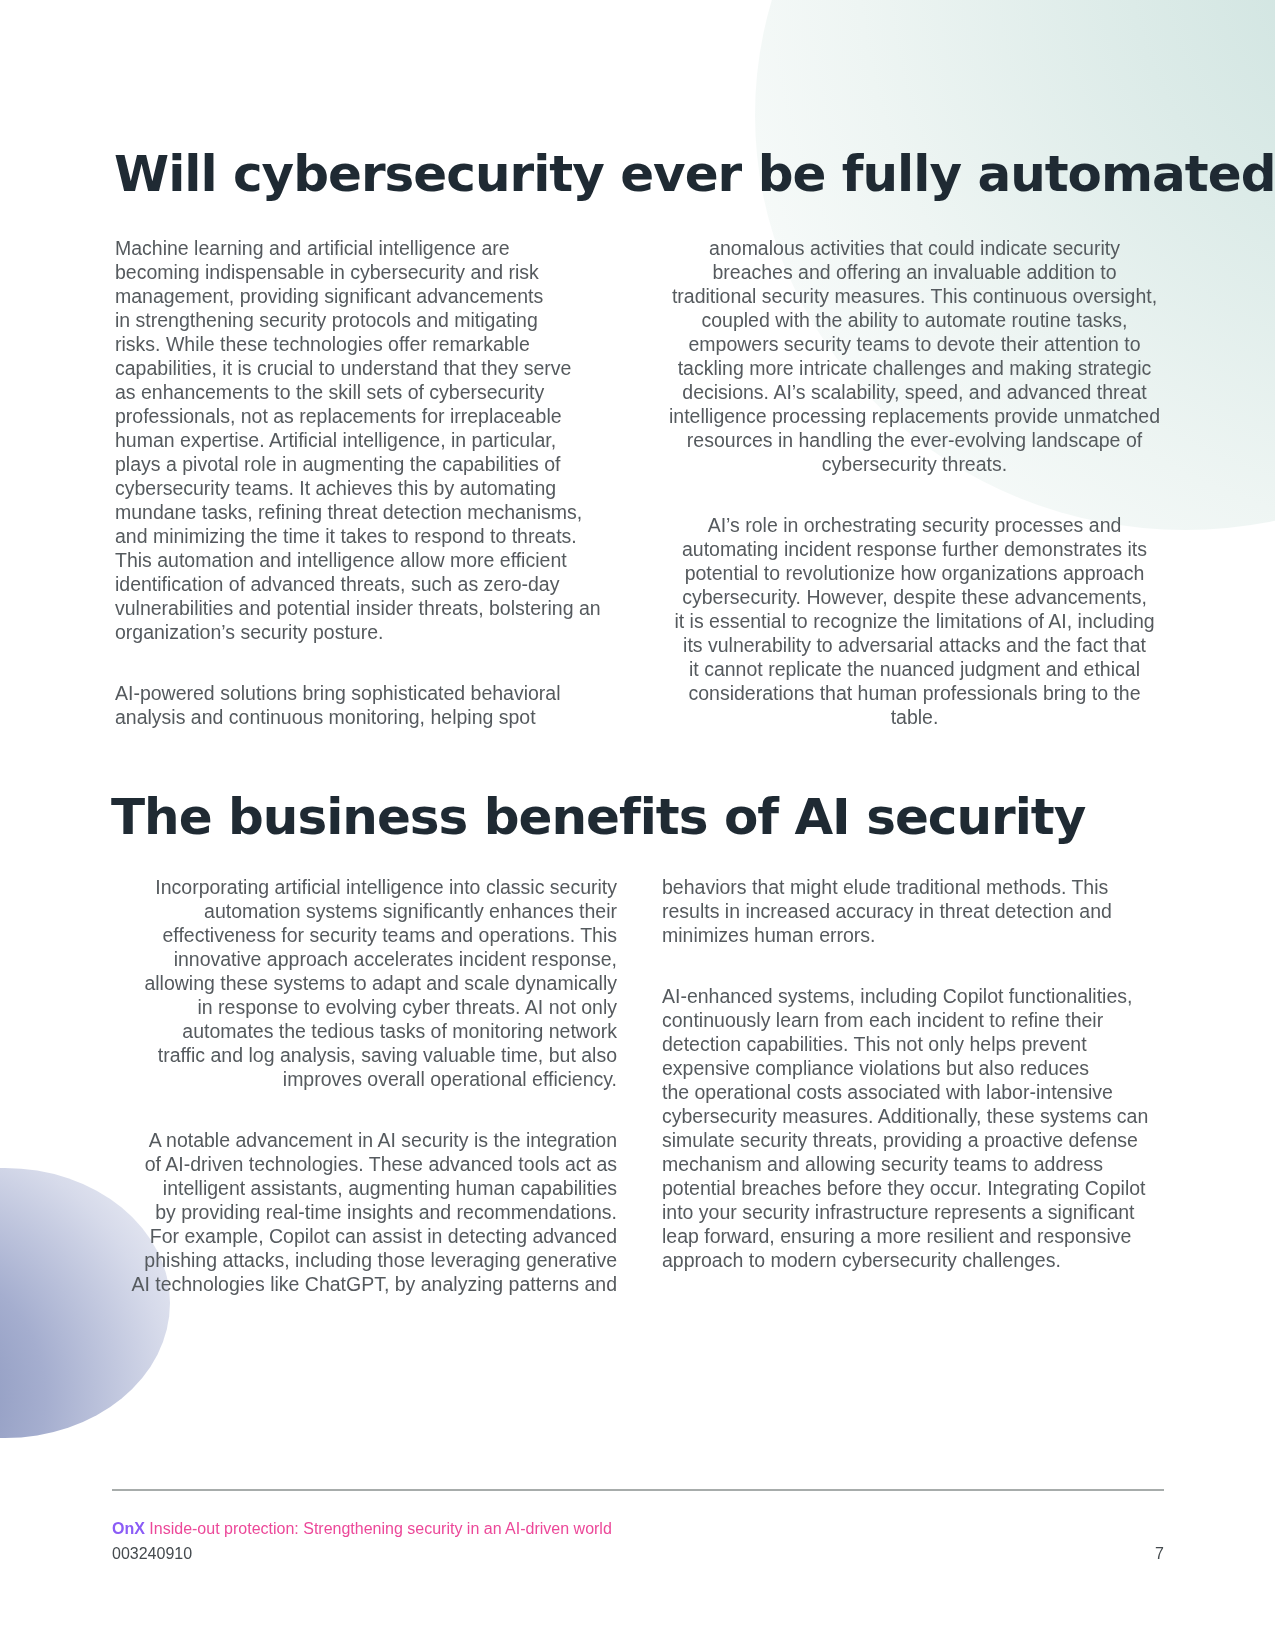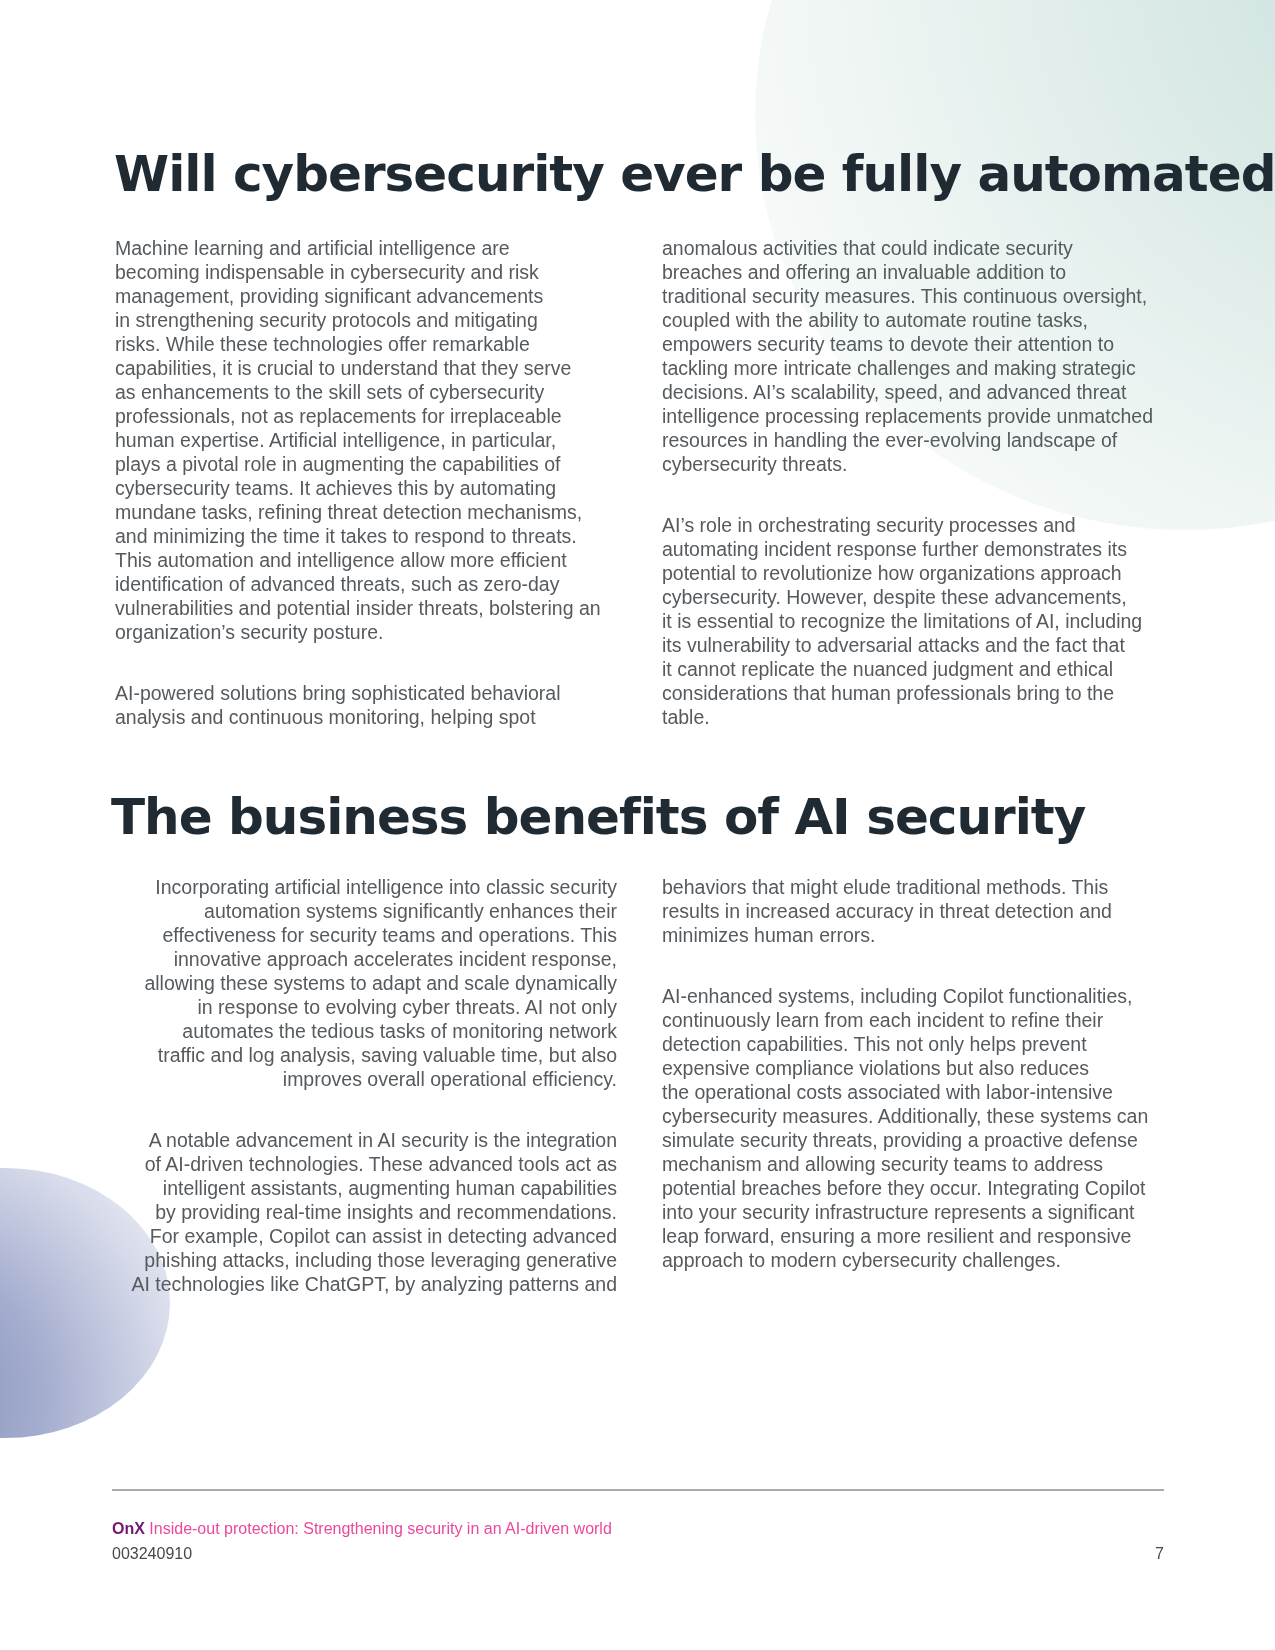--- a/index.html
+++ b/index.html
@@ -26,31 +26,31 @@
     }
     .h1.s1 { top: 145px; }
     .h1.s2 { top: 788px; left: 111px; }
     .col {
       position: absolute; width: 505px;
       font-size: 19.5px; line-height: 24px; color: #555a5e;
     }
     .col p { margin: 0 0 37px 0; }
     .col .ln { display: block; white-space: nowrap; }
     .c1 { left: 115px; top: 236px; }
-    .c2 { left: 662px; top: 236px; }
+    .c2 { left: 662px; top: 236px; text-align: center; }
     .c3 { left: 112px; top: 875px; text-align: right; }
     .c4 { left: 662px; top: 875px; }
     .rule {
       position: absolute; left: 112px; top: 1489px; width: 1052px; height: 2px;
       background: #a7acab;
     }
     .footer-brand {
       position: absolute; left: 112px; top: 1520px; font-size: 16px; white-space: nowrap;
     }
-    .footer-brand .brand { font-weight: bold; color: #701a75; }
+    .footer-brand .brand { font-weight: bold; color: #8b5cf6; }
     .footer-brand .doc-title { color: #ec4899; }
     .footer-id { position: absolute; left: 112px; top: 1545px; font-size: 16px; color: #444a4e; }
     .footer-page { position: absolute; left: 1155px; top: 1545px; font-size: 16px; color: #444a4e; }
   </style>
 </head>
 <body>
 
 <div class="blob-teal"></div>
 <div class="blob-blue"></div>
 

